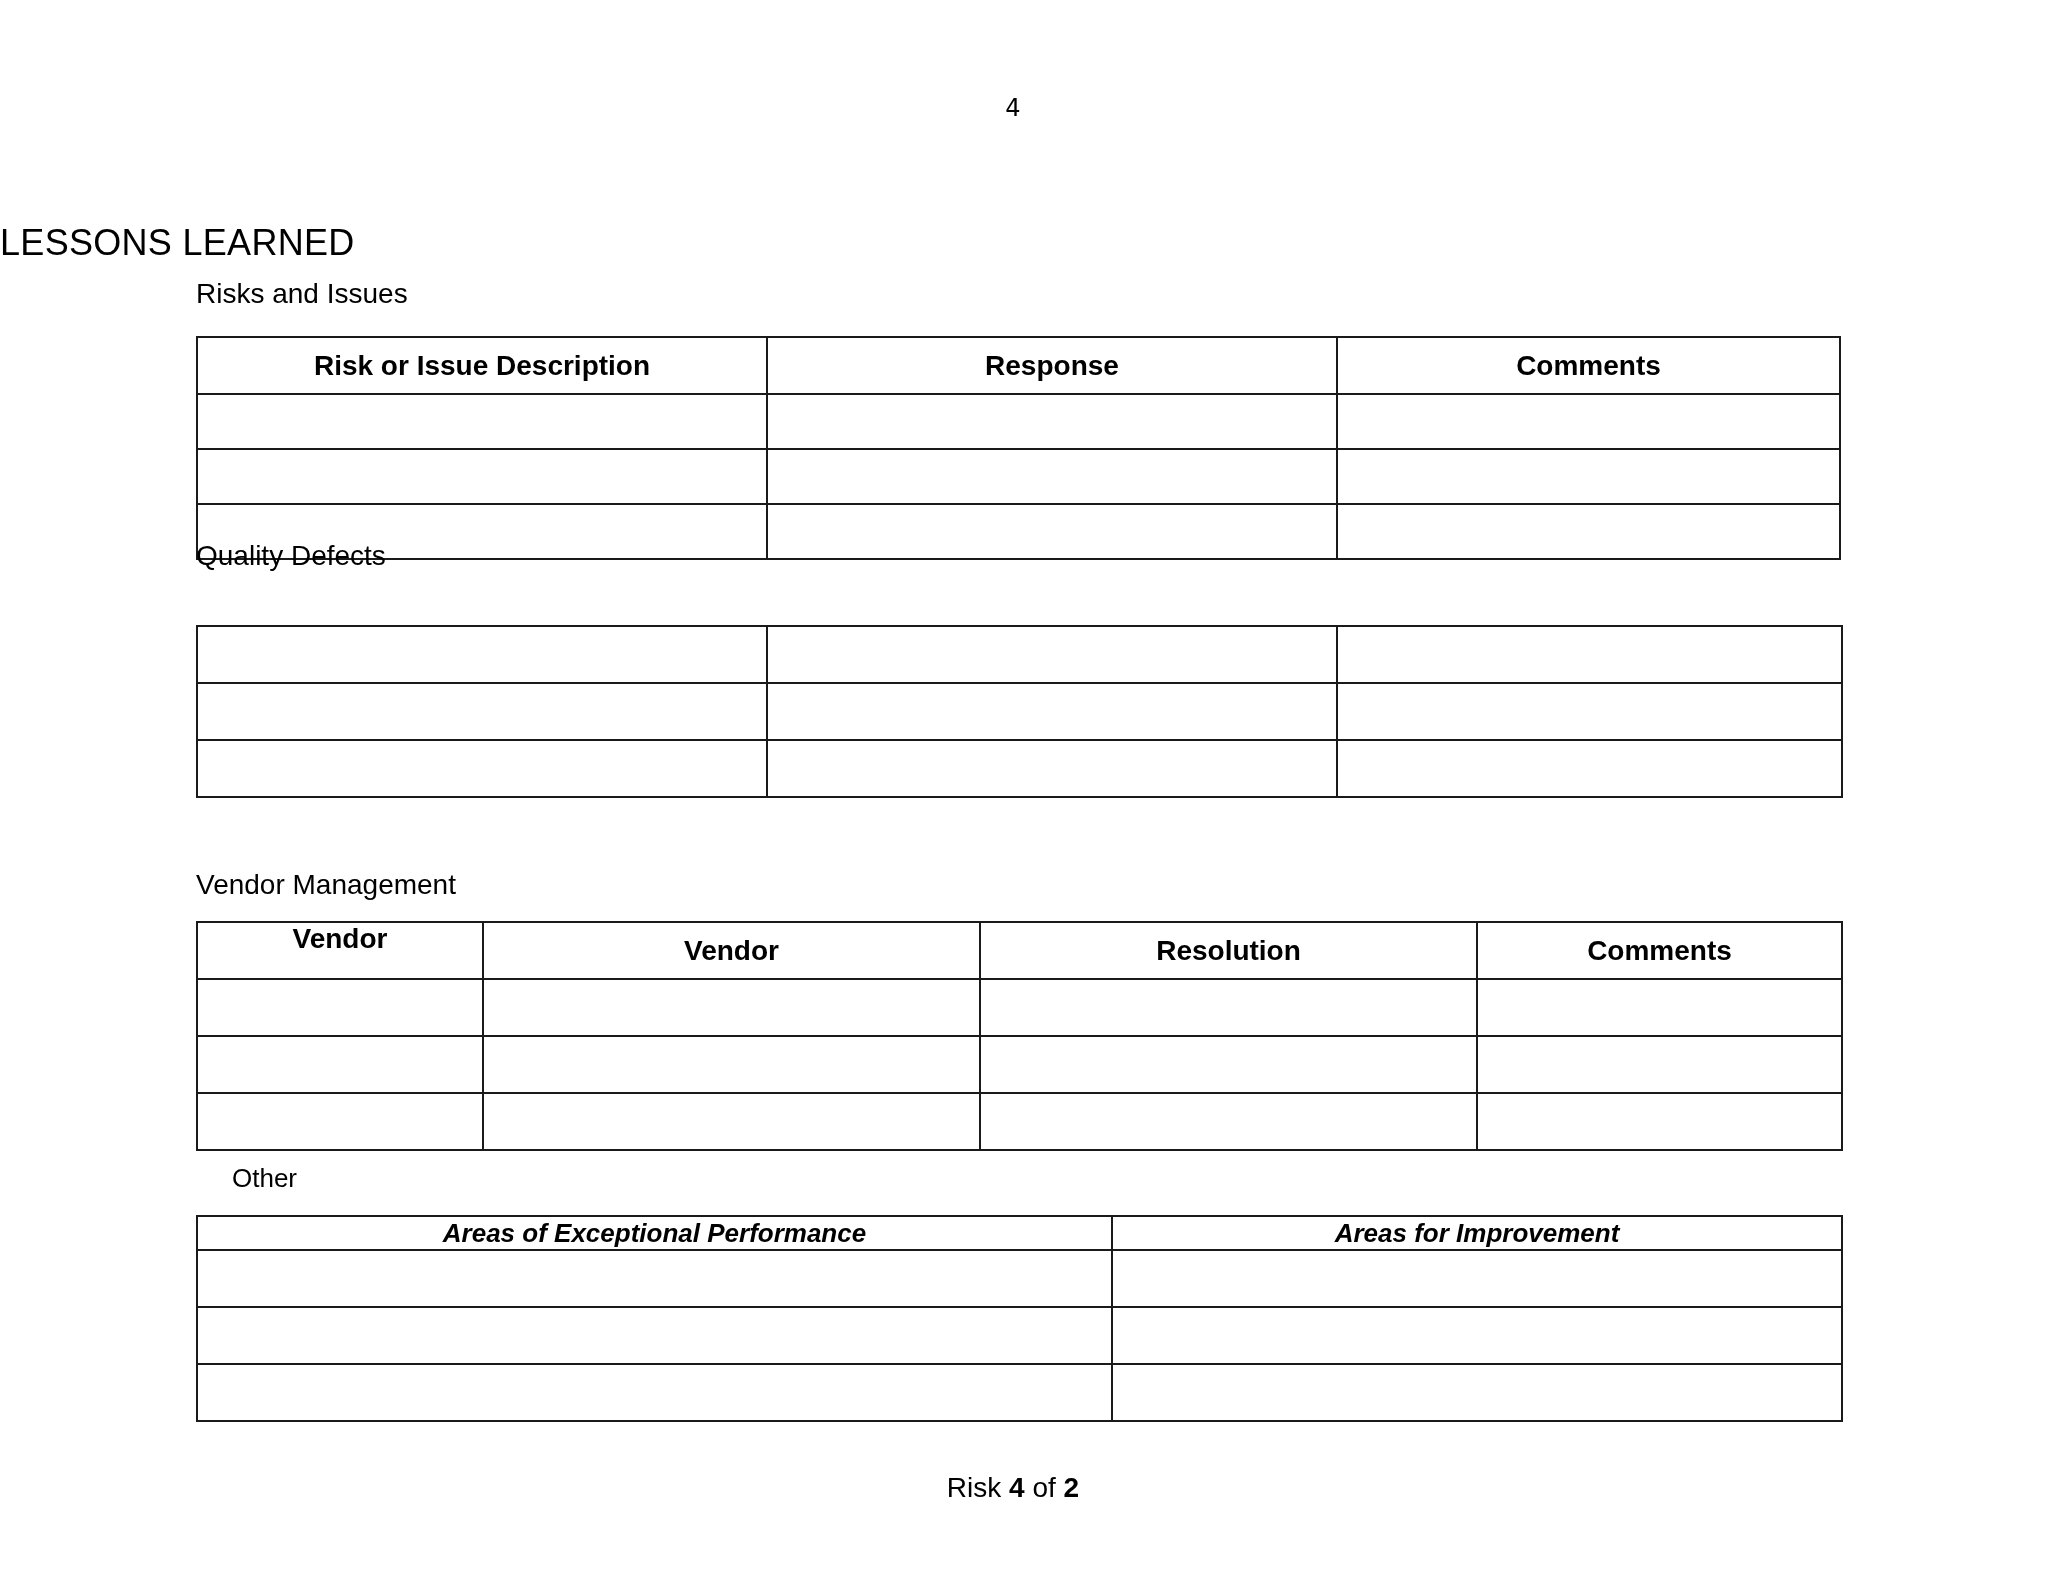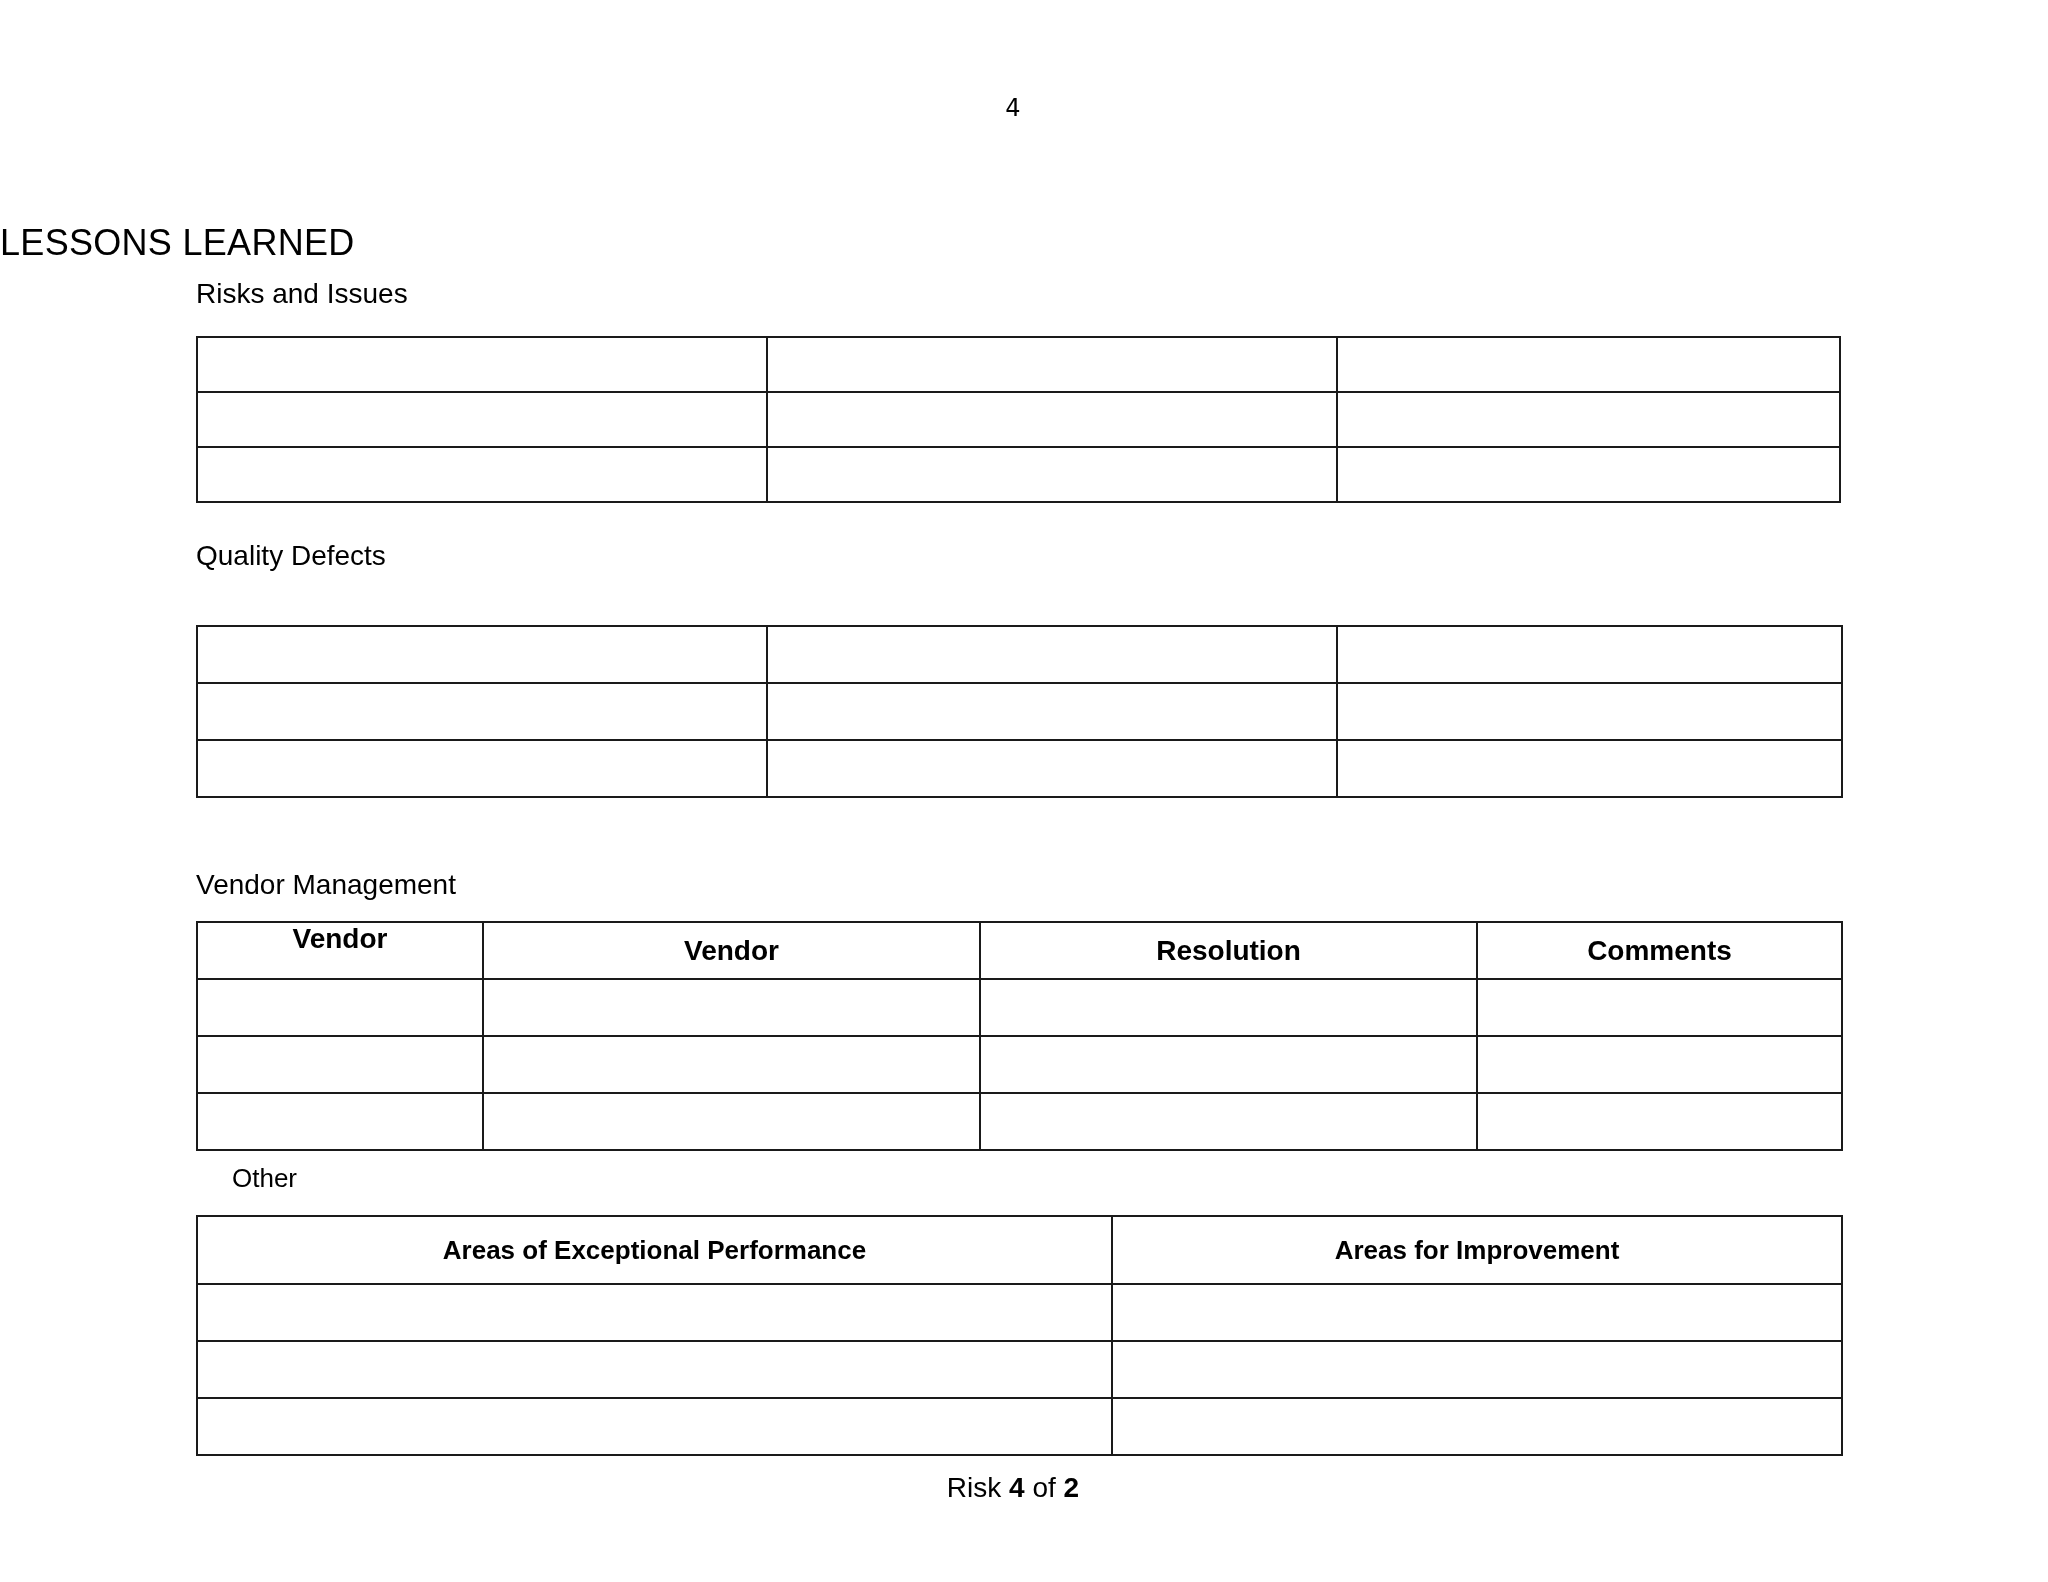--- a/index.html
+++ b/index.html
@@ -28,20 +28,25 @@
 <div class="abs title">LESSONS LEARNED</div>
 
 <div class="abs section-heading" style="top:278px;">Risks and Issues</div>
 <table class="form t1" style="left:196px; top:336px; width:1643px;">
   <colgroup>
       <col style="width:570px">
       <col style="width:570px">
       <col style="width:503px">
     </colgroup>
   <tbody>
+      <tr style="height:57px;">
+    <th>Risk or Issue Description</th>
+    <th>Response</th>
+    <th>Comments</th>
+  </tr>
   <tr style="height:55px;">
     <td></td>
     <td></td>
     <td></td>
   </tr>
   <tr style="height:55px;">
     <td></td>
     <td></td>
     <td></td>
   </tr>
@@ -115,21 +120,21 @@
 </tbody>
   </table>
 
 <div class="abs section-heading small" style="top:1163px;">Other</div>
 <table class="form t4" style="left:196px; top:1215px; width:1645px;">
   <colgroup>
       <col style="width:915px">
       <col style="width:730px">
     </colgroup>
   <tbody>
-      <tr style="height:68px;">
+      <tr style="height:34px;font-style:italic;">
     <th>Areas of Exceptional Performance</th>
     <th>Areas for Improvement</th>
   </tr>
   <tr style="height:57px;">
     <td></td>
     <td></td>
   </tr>
   <tr style="height:57px;">
     <td></td>
     <td></td>

